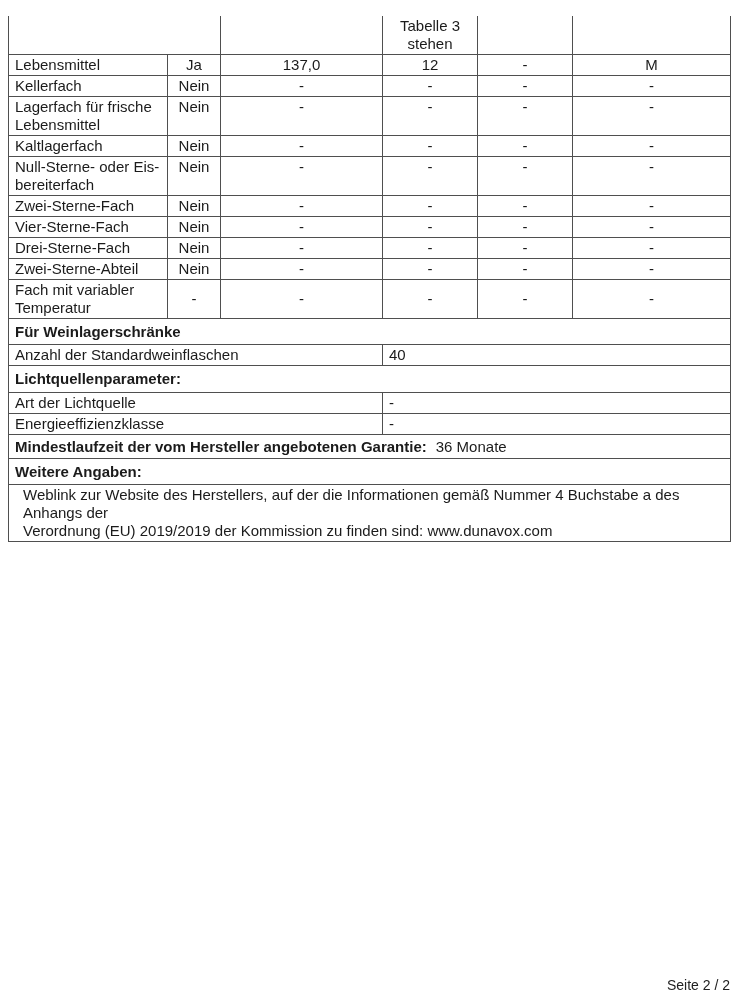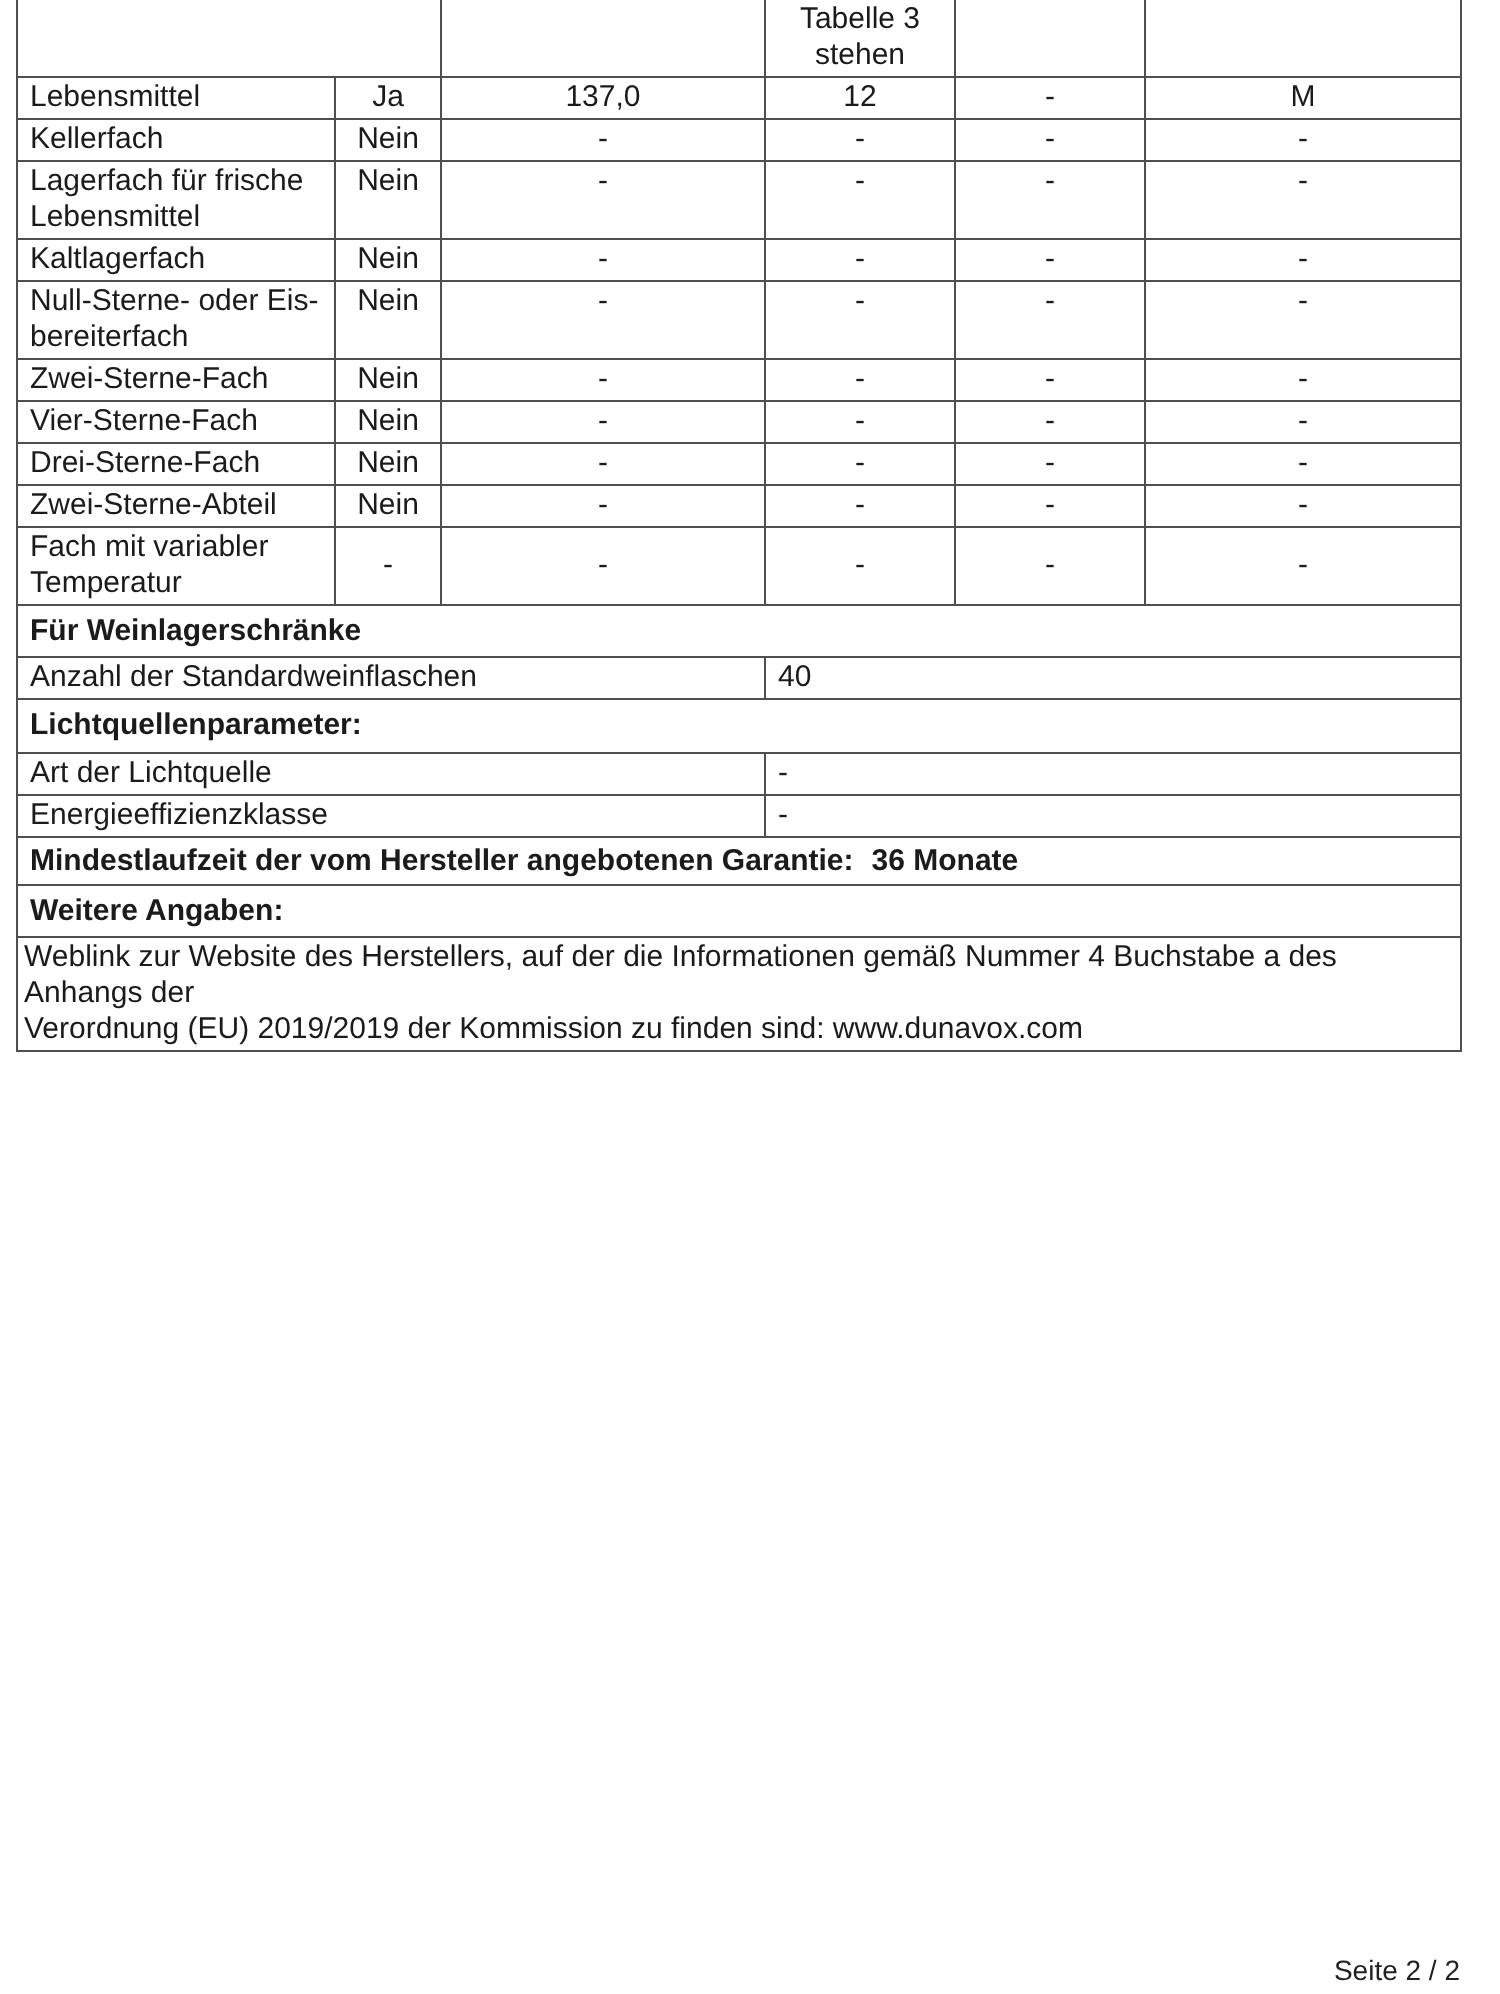--- a/index.html
+++ b/index.html
@@ -6,21 +6,21 @@
   html, body {
     width: 750px; height: 997px;
     background: #ffffff;
     font-family: "Liberation Sans", sans-serif;
     color: #1b1b1b;
     position: relative;
     overflow: hidden;
   }
   .doc-table {
     position: absolute;
-    left: 8px; top: 0;
+    left: 8px; top: 16px;
     width: 722px;
     border-collapse: collapse;
     table-layout: fixed;
   }
   .doc-table td {
     border: 1px solid #4f4f4f;
     font-size: 15px;
     line-height: 18px;
     padding: 1px 6px;
     vertical-align: top;
@@ -32,26 +32,26 @@
   td.pre { white-space: pre-line; }
   tr.valign-mid td { vertical-align: middle; }
   tr.section-row td {
     font-weight: bold;
     height: 26px;
     vertical-align: middle;
     margin-top: 36px;
   }
   tr.tall-section td { height: 27px; }
   tr.garantie-row td { height: 24px; vertical-align: middle; }
-  .normal-weight { font-weight: bold; margin-left: 9px; }
+  .normal-weight { font-weight: normal; margin-left: 9px; }
   tr.weblink-row td {
     height: 41px;
     vertical-align: middle;
     white-space: pre-line;
-    padding-left: 3px;
+    padding-left: 14px;
   }
   .page-footer {
     position: absolute;
     left: 8px; top: 977px;
     width: 722px;
     text-align: right;
     font-size: 14px;
     color: #222222;
   }
 </style>

